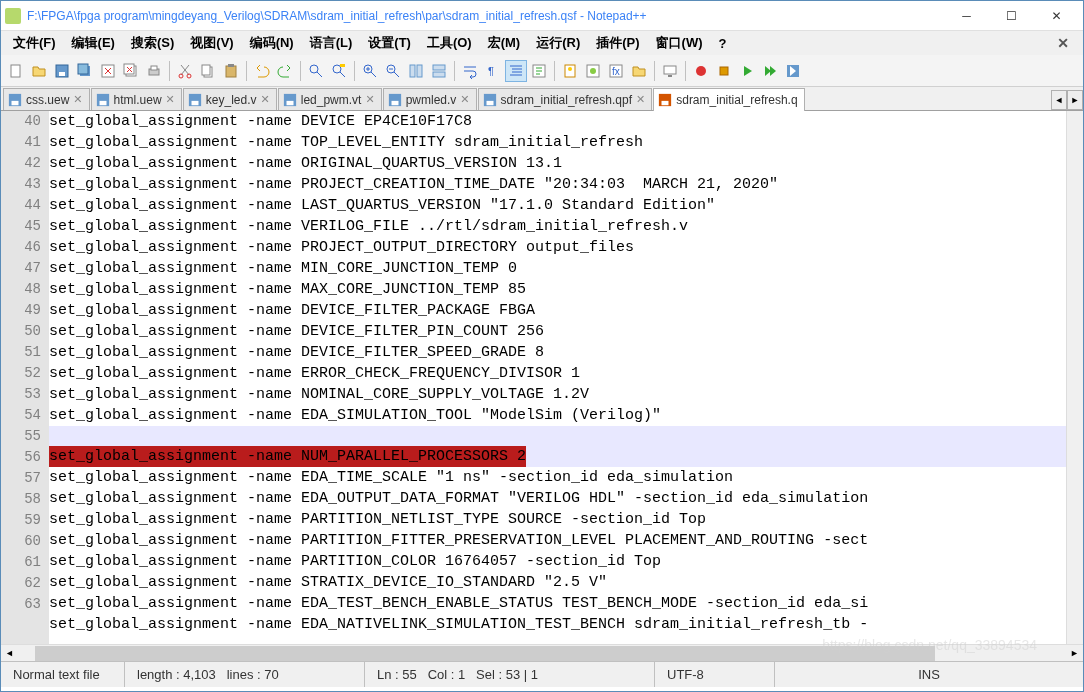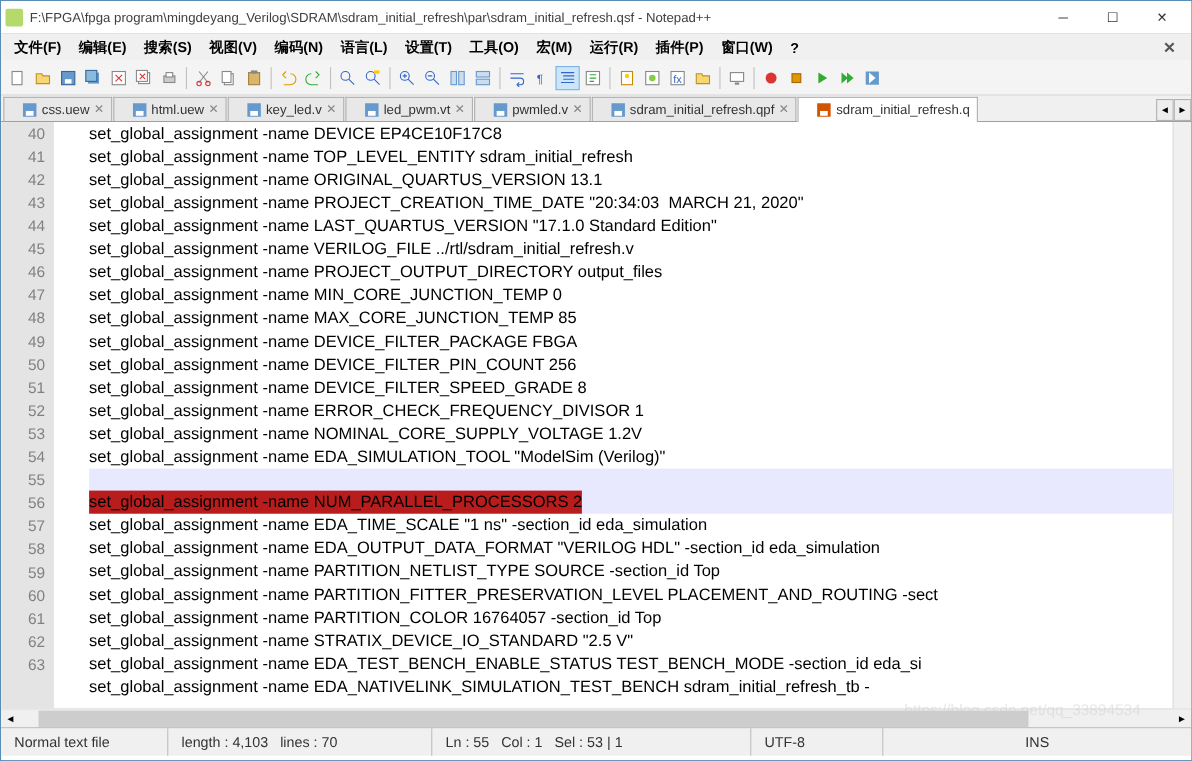--- a/index.html
+++ b/index.html
@@ -1,39 +1,39 @@
 <!DOCTYPE html>
 <html><head>
 <meta charset="utf-8">
 <style>
 * { margin: 0; padding: 0; box-sizing: border-box; }
 body { font-family: "Segoe UI", Tahoma, Arial, sans-serif; font-size: 12px; background: #fff; width: 1084px; height: 692px; overflow: hidden; position: relative; border: 1px solid #5a8cb8; }
 .titlebar { height: 30px; background: #fff; display: flex; align-items: center; padding: 0 4px; border-bottom: 1px solid #e0e0e0; }
 .titlebar .app-icon { width: 16px; height: 16px; margin-right: 6px; background: #b6d96c; border-radius: 2px; }
-.titlebar .title { flex: 1; color: #404040; font-size: 12px; }
+.titlebar .title { flex: 1; color: #3b82f6; font-size: 12px; }
 .win-btns { display: flex; }
 .win-btn { width: 45px; height: 28px; display: flex; align-items: center; justify-content: center; color: #333; }
 .menubar { height: 24px; display: flex; align-items: center; padding: 0 4px; background: #f0f0f0; font-size: 13px; font-weight: bold; }
 .menu-item { padding: 2px 8px; color: #000; }
 .menu-close { margin-left: auto; padding: 0 10px; font-size: 14px; color: #555; }
 .toolbar { height: 32px; background: #f4f4f4; display: flex; align-items: center; padding: 0 4px; gap: 1px; border-bottom: 1px solid #d0d0d0; }
 .tool { width: 22px; height: 22px; display: flex; align-items: center; justify-content: center; border: 1px solid transparent; }
 .tool.active { background: #cde6f7; border: 1px solid #7eb4e2; }
 .tool-sep { width: 1px; height: 20px; background: #c0c0c0; margin: 0 3px; }
 .tool svg { width: 16px; height: 16px; }
 .tabbar { height: 24px; background: #f0f0f0; display: flex; align-items: flex-end; padding-left: 2px; border-bottom: 1px solid #a0a0a0; }
-.tab { height: 22px; padding: 0 6px 0 16px; display: flex; align-items: center; gap: 4px; font-size: 12px; color: #333; background: #e8e8e8; border: 1px solid #b0b0b0; border-bottom: none; margin-right: 1px; }
+.tab { height: 22px; padding: 0 6px 0 4px; display: flex; align-items: center; gap: 4px; font-size: 12px; color: #333; background: #e8e8e8; border: 1px solid #b0b0b0; border-bottom: none; margin-right: 1px; }
 .tab.active { background: #fff; height: 23px; margin-bottom: -1px; }
 .tab .save-icon { width: 14px; height: 14px; }
 .tab .close-x { font-size: 11px; color: #888; }
 .tab-scroll { margin-left: auto; display: flex; gap: 0; }
 .tab-scroll-btn { width: 16px; height: 20px; border: 1px solid #b0b0b0; background: #eee; display: flex; align-items: center; justify-content: center; font-size: 9px; }
-.editor { display: flex; height: 533px; background: #fff; font-family: Liberation Sans, sans-serif; font-size: 15px; overflow: hidden; }
+.editor { display: flex; height: 533px; background: #fff; font-family: Liberation Mono, monospace; font-size: 15px; overflow: hidden; }
 .gutter { width: 48px; background: #e4e4e4; color: #808080; text-align: right; padding-right: 8px; line-height: 21px; font-size: 14px; }
-.code { flex: 1; line-height: 21px; white-space: pre; color: #000; overflow: hidden; position: relative; padding-left: 32px; }
+.code { flex: 1; line-height: 21px; white-space: pre; color: #000; overflow: hidden; position: relative; }
 .hl { background: #b91c1c; display: inline-block; margin-top: 20px; }
 .scroll-v { width: 17px; background: #f0f0f0; border-left: 1px solid #ddd; }
 .hscroll { height: 17px; background: #f0f0f0; border-top: 1px solid #ddd; display: flex; align-items: center; }
 .hscroll .thumb { height: 15px; background: #cdcdcd; width: 900px; margin-left: 17px; }
 .hscroll .arrow { width: 17px; height: 15px; display: flex; align-items: center; justify-content: center; font-size: 9px; }
 .statusbar { height: 26px; background: #f0f0f0; display: flex; align-items: center; font-size: 13px; border-top: 1px solid #c0c0c0; color: #333; }
 .status-cell { padding: 0 12px; border-right: 1px solid #c0c0c0; height: 100%; display: flex; align-items: center; }
 .watermark { position: absolute; right: 46px; bottom: 38px; color: #d0d0d0; font-size: 14px; opacity: 0.5; font-family: sans-serif; pointer-events: none; }
 </style>
 </head>
@@ -356,21 +356,21 @@
   <div class="scroll-v"></div>
 </div>
 
 <div class="hscroll">
   <div class="arrow">◄</div>
   <div class="thumb"></div>
   <div class="arrow" style="margin-left:auto">►</div>
 </div>
 
 <div class="statusbar">
-  <div class="status-cell" style="width:152px">Normal text file</div>
+  <div class="status-cell" style="width:124px">Normal text file</div>
   <div class="status-cell" style="width:240px">
     <span>length :</span>&nbsp;<span>4,103</span>&nbsp;&nbsp;&nbsp;
     <span>lines :</span>&nbsp;<span>70</span>
   </div>
   <div class="status-cell" style="width:290px">
     <span>Ln :</span>&nbsp;<span>55</span>&nbsp;&nbsp;&nbsp;
     <span>Col :</span>&nbsp;<span>1</span>&nbsp;&nbsp;&nbsp;
     <span>Sel :</span>&nbsp;<span>53 | 1</span>
   </div>
   <div class="status-cell" style="width:120px">UTF-8</div>

